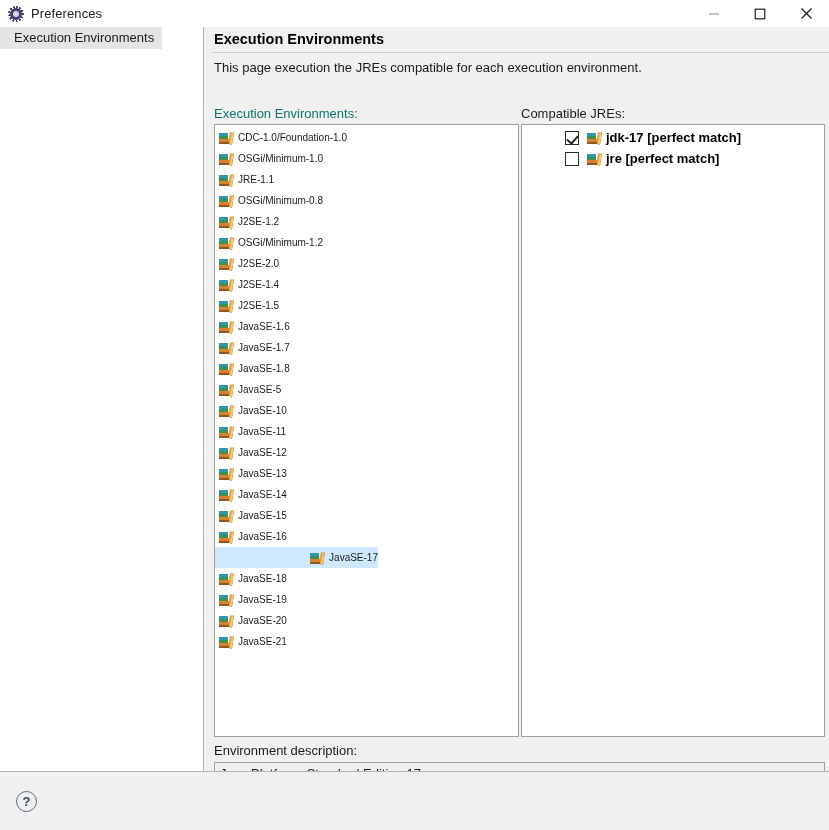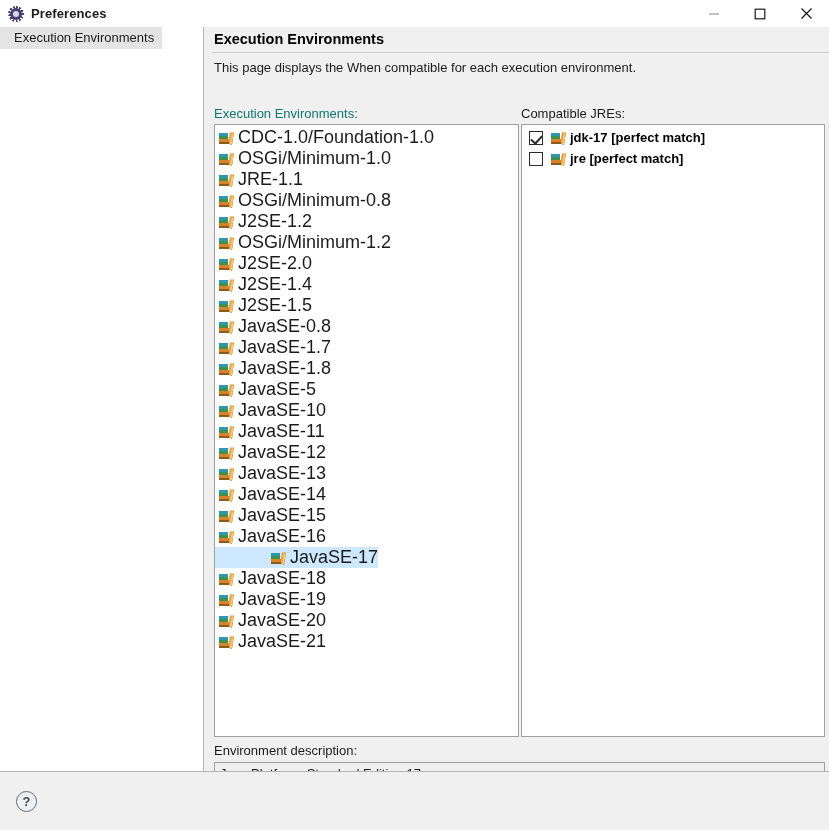--- a/index.html
+++ b/index.html
@@ -33,21 +33,21 @@
       repeating-conic-gradient(#4b3f72 0deg 14deg, #ffffff 14deg 28deg);
   }
   .gear-inner {
     position: absolute; left: 2px; top: 2px; width: 12px; height: 12px;
     border-radius: 50%; background: #4b3f72;
   }
   .gear-core {
     position: absolute; left: 5px; top: 5px; width: 6px; height: 6px;
     border-radius: 50%; background: #d9d9e4;
   }
-  .title-text { font-size: 13px; color: #1b1b1b; letter-spacing: .1px; font-weight: bold; }
+  .title-text { font-size: 13px; color: #1b1b1b; letter-spacing: .1px; }
 
   .winbtns { position: absolute; right: 0; top: 0; height: 27px; display: flex; }
   .winbtn {
     width: 46px; height: 27px; display: flex; align-items: center; justify-content: center;
     background: #ffffff;
   }
   .winbtn svg { display: block; }
 
   
   .leftpane {
@@ -95,27 +95,27 @@
   }
 
   
   .listbox {
     position: absolute;
     background: #ffffff;
     border: 1px solid #a0a0a0;
     overflow: hidden;
   }
   #ee-list { left: 10px; top: 97px; width: 305px; height: 613px; }
-  #jre-list { left: 317px; top: 97px; width: 304px; height: 613px; }
+  #jre-list { left: 317px; top: 97px; width: 304px; height: 613px; padding-left: 36px; }
 
   .list-inner { padding-top: 2px; }
 
   .row {
     height: 21px; display: flex; align-items: center;
-    padding-left: 3px; font-size: 18px; color: #1b1b1b;
+    padding-left: 3px; font-size: 10px; color: #1b1b1b;
     white-space: nowrap;
   }
   .row.selected { background: #cde8ff; width: 163px; justify-content: flex-end; }
 
   
   .lib-icon {
     position: relative; width: 16px; height: 16px; flex: 0 0 auto; margin-right: 4px;
   }
   .lib-icon i {
     position: absolute; display: block;
@@ -217,21 +217,21 @@
     </div>
   </div>
   <div class="vdivider"></div>
 
   <div class="rightpane">
 
     <div class="page-title">Execution Environments</div>
     <div class="title-rule"></div>
 
     <div class="desc">
-      <div>This page displays the When compatible for each execution environment.</div>
+      <div>This page execution the JREs compatible for each execution environment.</div>
     </div>
 
     <div class="lbl-exec">Execution Environments:</div>
     <div class="lbl-jres">Compatible JREs:</div>
 
     <div class="listbox" id="ee-list">
       <div class="list-inner" id="ee-rows">
           <div class="row">
             <span class="lib-icon">
               <i class="tilt"></i>
@@ -333,21 +333,21 @@
           </div>
           <div class="row">
             <span class="lib-icon">
               <i class="tilt"></i>
               <i class="tilt2"></i>
               <i class="b1"></i>
               <i class="b2"></i>
               <i class="b3"></i>
               <i class="b4"></i>
             </span>
-            <span>JavaSE-0.8</span>
+            <span>JavaSE-1.6</span>
           </div>
           <div class="row">
             <span class="lib-icon">
               <i class="tilt"></i>
               <i class="tilt2"></i>
               <i class="b1"></i>
               <i class="b2"></i>
               <i class="b3"></i>
               <i class="b4"></i>
             </span>

